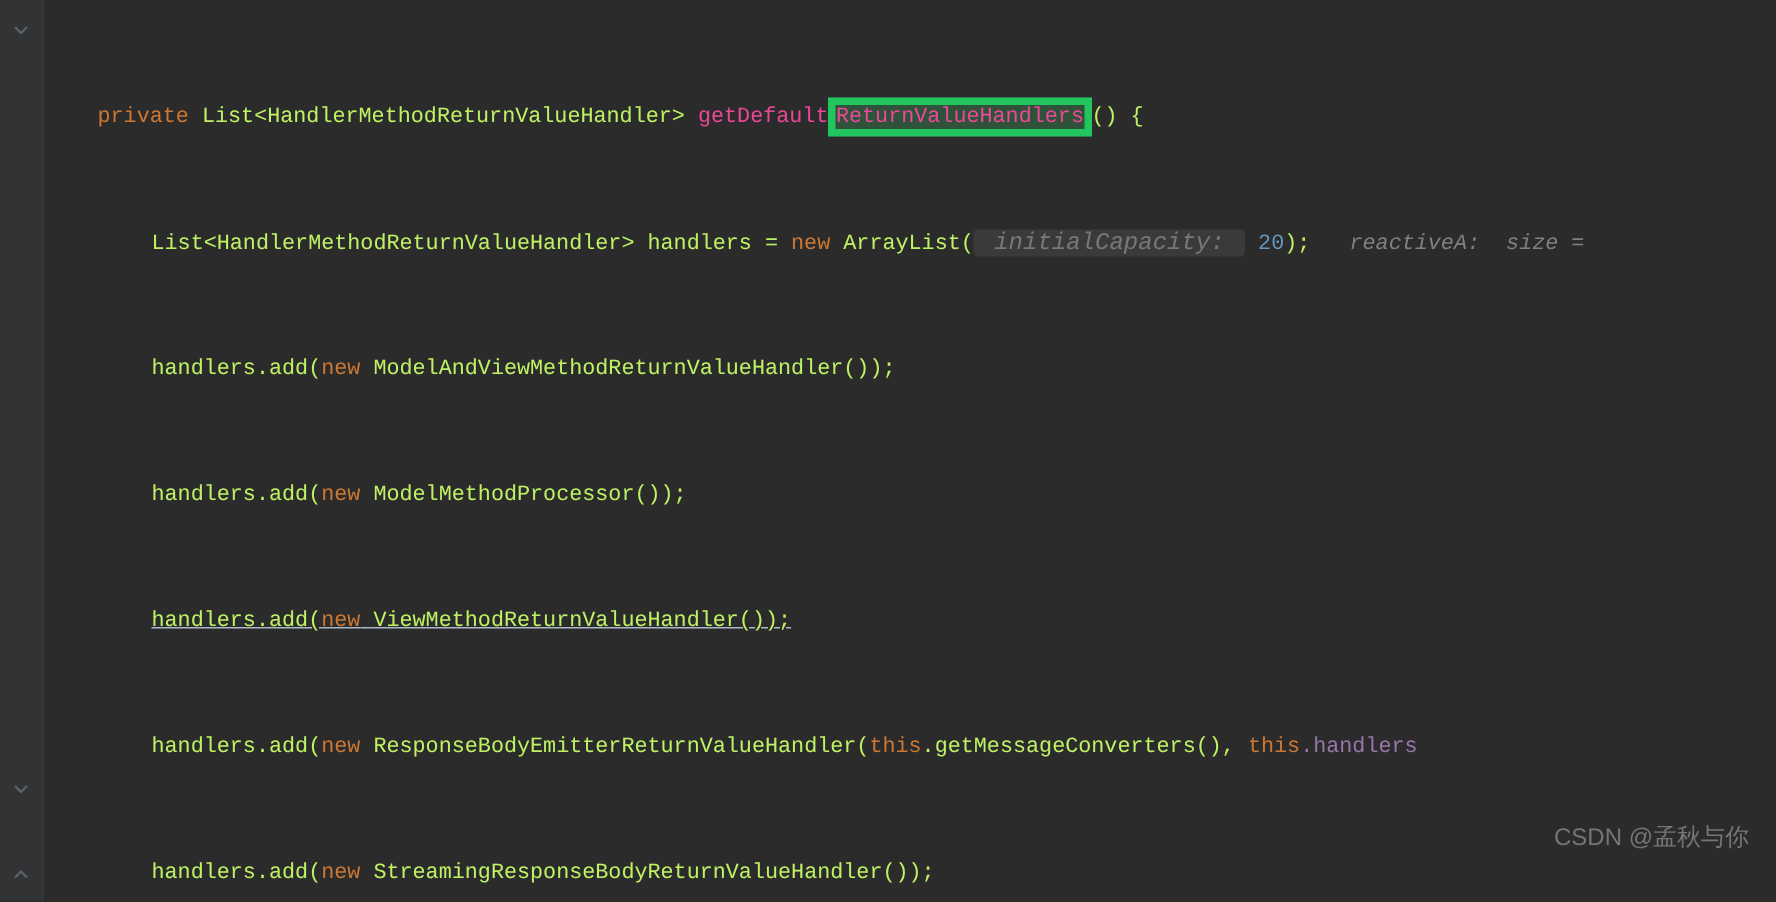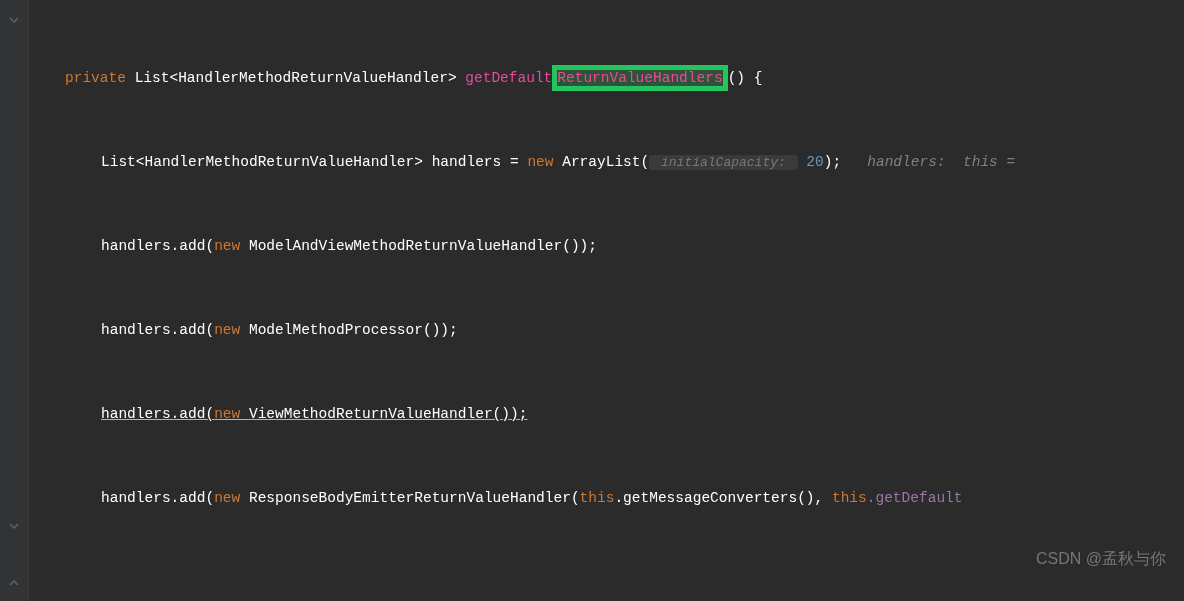--- a/index.html
+++ b/index.html
@@ -42,29 +42,29 @@
     padding-top: 8px;
   }
   .code-line {
     height: 28px;
     padding-left: 36px;
     position: relative;
   }
   .kw-private { color: #cc7832; }
   .kw-new { color: #cc7832; }
   .kw-this { color: #cc7832; }
-  .type { color: #ffffff; }
+  .type { color: #bef264; }
   .method-decl { color: #ec4899; }
   .hint {
     color: #787878;
     font-style: italic;
     background: #3a3a3a;
     padding: 0 4px;
     border-radius: 3px;
-    font-size: 13px;
+    font-size: 16px;
   }
   .comment {
     color: #808080;
     font-style: italic;
   }
   .number { color: #6897bb; }
   .field { color: #9876aa; }
   .selection-box {
     background: rgba(50, 89, 61, 0.85);
     border: 5px solid #22c55e;
@@ -98,30 +98,31 @@
     <svg width="12" height="12" viewBox="0 0 12 12">
         <path d="M2 8 L6 4 L10 8" stroke="#606366" stroke-width="1.5" fill="none"></path>
       </svg>
   </div>
 </div>
 
 <div class="code-area">
 
 <div class="code-line"><span class="kw-private">private</span> <span class="type">List&lt;HandlerMethodReturnValueHandler&gt;</span> <span class="method-decl">getDefault</span><span class="method-decl selection-box">ReturnValueHandlers</span><span class="type">()</span><span class="type"> {</span></div>
 
-<div class="code-line" style="padding-left:72px;"><span class="type">List&lt;HandlerMethodReturnValueHandler&gt; handlers = </span><span class="kw-new">new</span><span class="type"> ArrayList(</span><span class="hint"> initialCapacity: </span> <span class="number">20</span><span class="type">);</span><span class="comment">   handlers:  this =</span></div>
+<div class="code-line" style="padding-left:72px;"><span class="type">List&lt;HandlerMethodReturnValueHandler&gt; handlers = </span><span class="kw-new">new</span><span class="type"> ArrayList(</span><span class="hint"> initialCapacity: </span> <span class="number">20</span><span class="type">);</span><span class="comment">   reactiveA:  size =</span></div>
 
 <div class="code-line" style="padding-left:72px;"><span class="type">handlers.add(</span><span class="kw-new">new</span> <span class="type">ModelAndViewMethodReturnValueHandler());</span></div>
 
 <div class="code-line" style="padding-left:72px;"><span class="type">handlers.add(</span><span class="kw-new">new</span> <span class="type">ModelMethodProcessor());</span></div>
 
 <div class="code-line" style="padding-left:72px;text-decoration:underline;"><span class="type">handlers.add(</span><span class="kw-new">new</span> <span class="type">ViewMethodReturnValueHandler());</span></div>
 
-<div class="code-line" style="padding-left:72px;"><span class="type">handlers.add(</span><span class="kw-new">new</span> <span class="type">ResponseBodyEmitterReturnValueHandler(</span><span class="kw-this">this</span><span class="type">.getMessageConverters(), </span><span class="kw-this">this</span><span class="field">.getDefault</span></div>
+<div class="code-line" style="padding-left:72px;"><span class="type">handlers.add(</span><span class="kw-new">new</span> <span class="type">ResponseBodyEmitterReturnValueHandler(</span><span class="kw-this">this</span><span class="type">.getMessageConverters(), </span><span class="kw-this">this</span><span class="field">.handlers</span></div>
 
+<div class="code-line" style="padding-left:72px;"><span class="type">handlers.add(</span><span class="kw-new">new</span> <span class="type">StreamingResponseBodyReturnValueHandler());</span></div>
 
 
 
 
 
 
 
 
 
 

